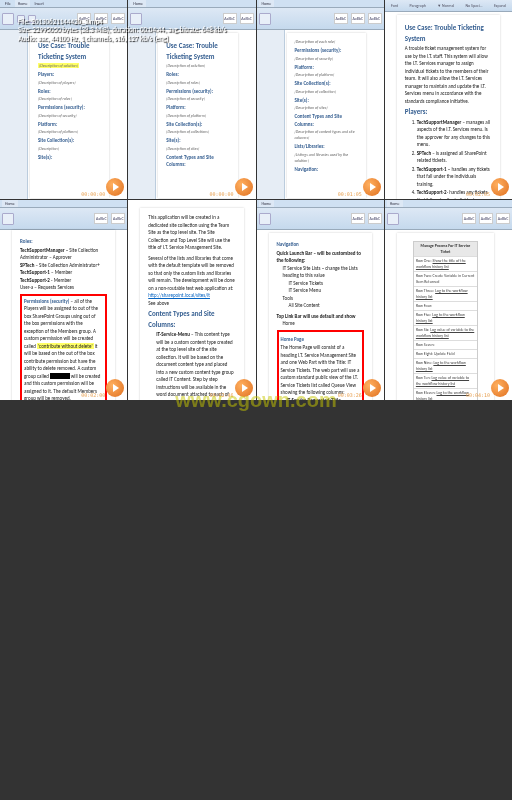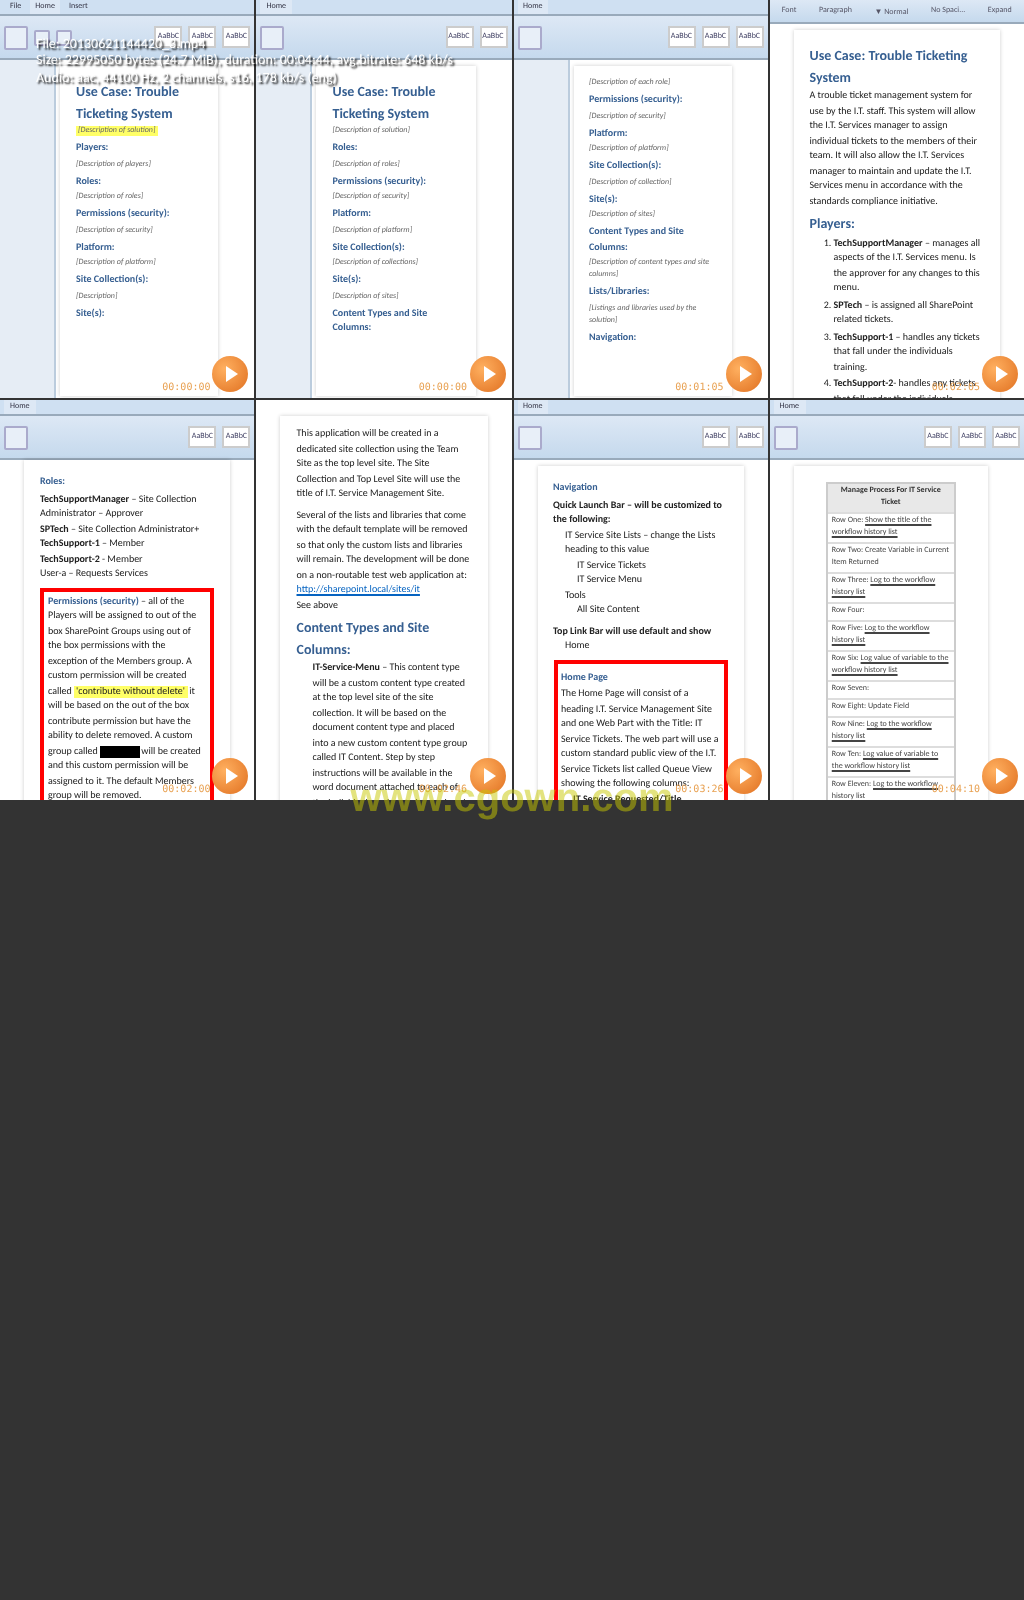--- a/index.html
+++ b/index.html
@@ -32,22 +32,22 @@
 b{font-weight:bold}
 .tbl{border:1px solid #ccc;margin:2px auto;width:80%}
 .trow{border-bottom:1px solid #ddd;padding:1px 2px;font-size:4px;color:#444}
 .trow.hdr{background:#e8e8e8;font-weight:bold;text-align:center;color:#333}
 </style>
 </head>
 <body>
 
 <div class="meta">
   <div>File: 20130621144420_3.mp4</div>
-  <div>Size: 22995050 bytes (24.7 MiB), duration: 00:04:44, avg.bitrate: 648 kb/s</div>
-  <div>Audio: aac, 44100 Hz, 2 channels, s16, 178 kb/s (eng)</div>
+  <div>Size: 22995050 bytes (38.3 MiB), duration: 00:04:44, avg.bitrate: 648 kb/s</div>
+  <div>Audio: aac, 44100 Hz, 1 channels, s16, 127 kb/s (eng)</div>
 </div>
 
 <div class="wm">www.cgown.com</div>
 
 <div class="grid">
 
 <div class="pane">
   <div class="tabbar">
     <div class="tab">File</div>
     <div class="tab on">Home</div>

